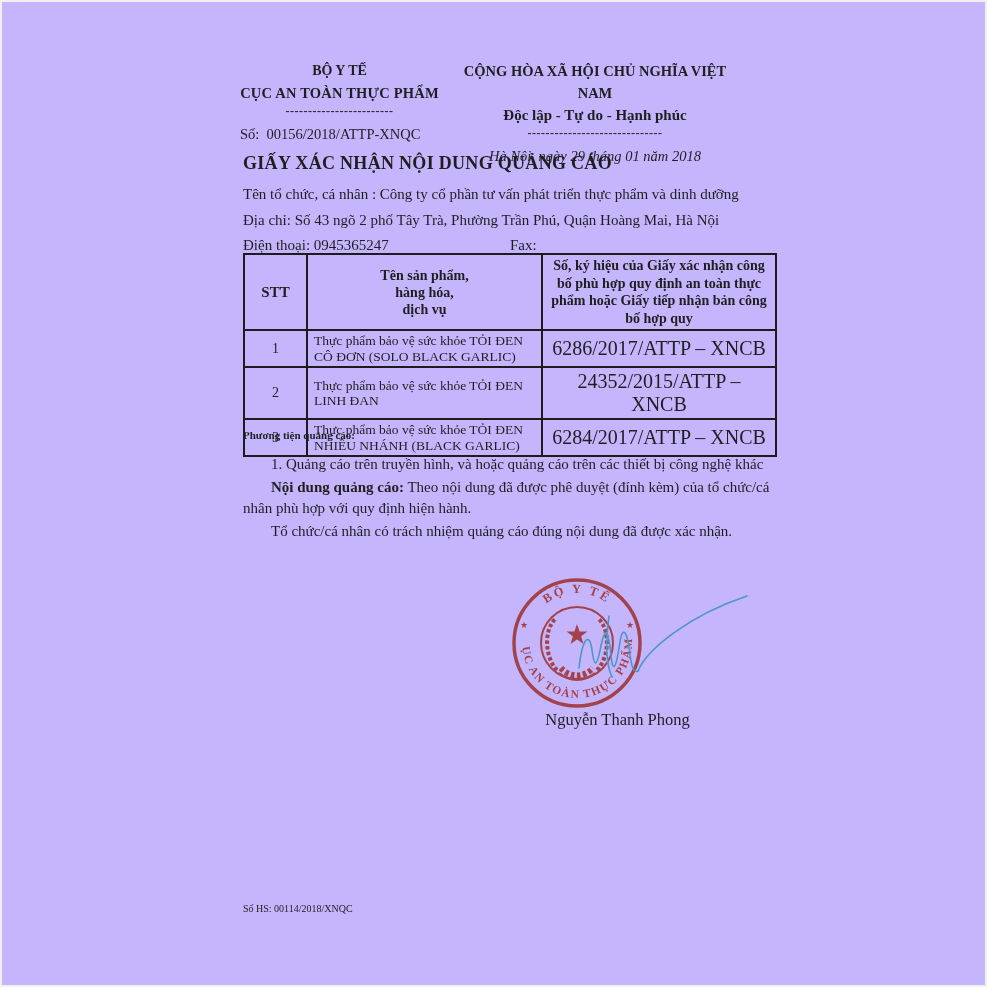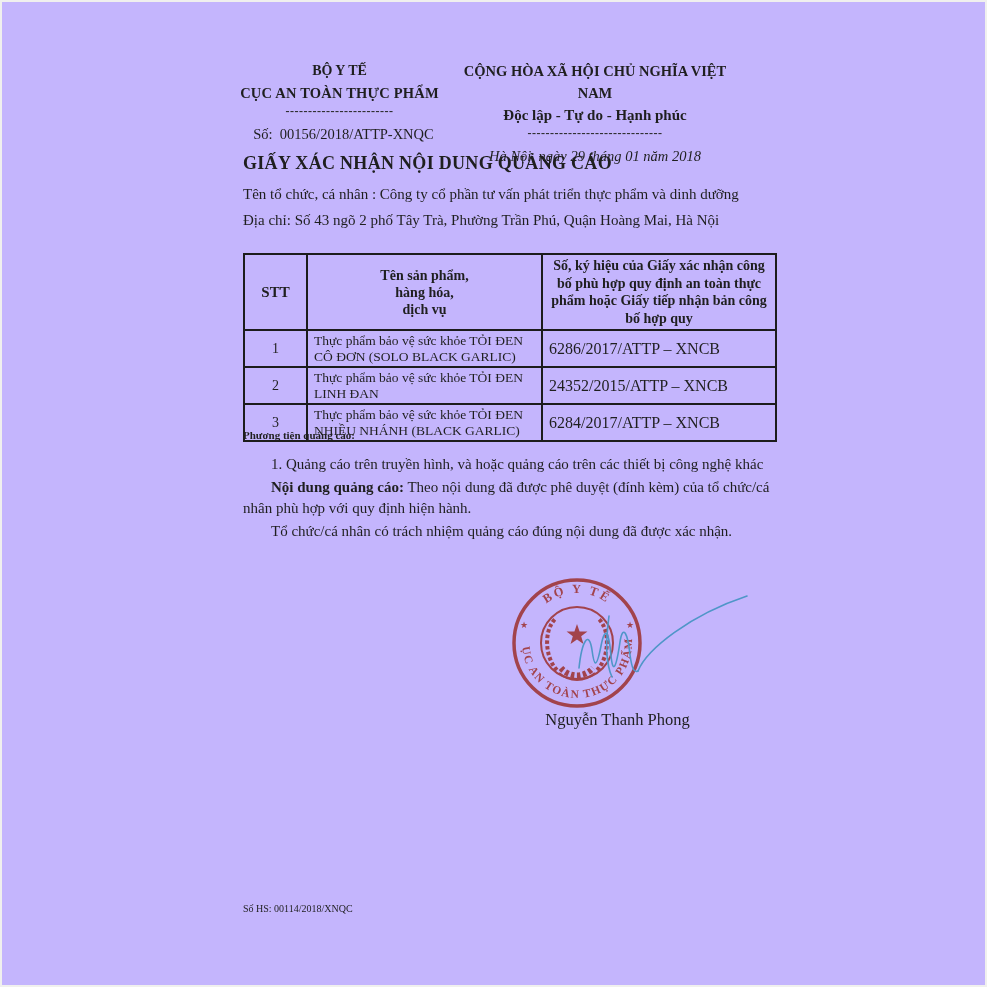--- a/index.html
+++ b/index.html
@@ -6,42 +6,42 @@
   body{width:987px;height:987px;position:relative;font-family:"Liberation Serif",serif;color:#1f1f1f;overflow:hidden;}
   .page{position:absolute;inset:0;background:#c4b5fd;box-shadow:inset 0 0 0 2px #f0f0ee;}
   .abs{position:absolute;}
 
   
   .hdr-left{left:232px;top:60px;width:215px;text-align:center;}
   .hdr-right{left:450px;top:60px;width:290px;text-align:center;}
   .hl1{font-size:14px;font-weight:bold;line-height:22px;}
   .hl2{font-size:14.5px;font-weight:bold;line-height:22px;letter-spacing:.2px;}
   .sep{font-size:12px;font-weight:bold;line-height:14px;letter-spacing:.5px;color:#2a2a2a;}
-  .so-line{margin-top:6px;font-size:14.5px;line-height:20px;text-align:center;padding-left:8px;white-space:pre;}
+  .so-line{margin-top:6px;font-size:14.5px;line-height:20px;text-align:left;padding-left:8px;white-space:pre;}
   .hr1{font-size:14.5px;font-weight:bold;line-height:22px;}
   .hr2{font-size:15px;font-weight:bold;line-height:22px;}
   .date-line{margin-top:6px;font-size:14.5px;font-style:italic;line-height:20px;}
 
   
   .title{left:243px;top:153px;width:535px;text-align:left;font-size:18px;font-weight:bold;letter-spacing:.3px;font-family:Liberation Serif, serif;}
   .org{left:243px;top:182px;width:537px;font-size:15px;line-height:25.5px;}
   .phone-row{display:flex;}
   .phone-row .phone{width:267px;}
 
   
   table.certs{position:absolute;left:243px;top:253px;width:534px;border-collapse:collapse;table-layout:fixed;}
   table.certs th,table.certs td{border:2px solid #1c1c1c;padding:2px 6px;vertical-align:middle;}
   th.c-stt{width:49px;font-size:15px;}
   th.c-prod{width:221px;font-size:14px;white-space:pre-line;line-height:17px;}
   th.c-cert{font-size:14px;line-height:17.5px;padding:4px 4px;}
   table.certs th{height:64px;}
   table.certs td{height:30px;}
   td.stt{text-align:center;font-size:14px;}
   td.prod{font-size:13.5px;line-height:15.5px;padding-left:8px;}
-  td.cert{font-size:16px;}
+  td.cert{text-align:center;font-size:20px;}
 
   
   .media-heading{left:243px;top:429px;font-size:11px;font-weight:bold;}
   .paras{left:243px;top:454px;width:537px;font-size:15px;line-height:21px;}
   .paras p{margin:0 0 2px 0;}
   .indent{text-indent:28px;}
 
   
   .role{left:450px;top:536px;width:330px;text-align:center;font-size:16px;font-weight:bold;letter-spacing:.4px;}
   .stamp-svg{left:495px;top:572px;width:265px;height:150px;}
@@ -70,20 +70,24 @@
     <div class="hr2">Độc lập - Tự do - Hạnh phúc</div>
     <div class="sep">------------------------------</div>
     <div class="date-line">Hà Nội, ngày 29 tháng 01 năm 2018</div>
   </div>
 
   <div class="abs title">GIẤY XÁC NHẬN NỘI DUNG QUẢNG CÁO</div>
 
   <div class="abs org">
     <div>Tên tổ chức, cá nhân : Công ty cổ phần tư vấn phát triển thực phẩm và dinh dưỡng</div>
     <div>Địa chỉ: Số 43 ngõ 2 phố Tây Trà, Phường Trần Phú, Quận Hoàng Mai, Hà Nội</div>
+    <div class="phone-row">
+      <span class="phone">Điện thoại: 0945365247</span>
+      <span>Fax:</span>
+    </div>
   </div>
 
   <table class="certs">
     <thead>
       <tr>
         <th class="c-stt">STT</th>
         <th class="c-prod">Tên sản phẩm,
 hàng hóa,
 dịch vụ</th>
         <th class="c-cert">Số, ký hiệu của Giấy xác nhận công bố phù hợp quy định an toàn thực phẩm hoặc Giấy tiếp nhận bản công bố hợp quy</th>

